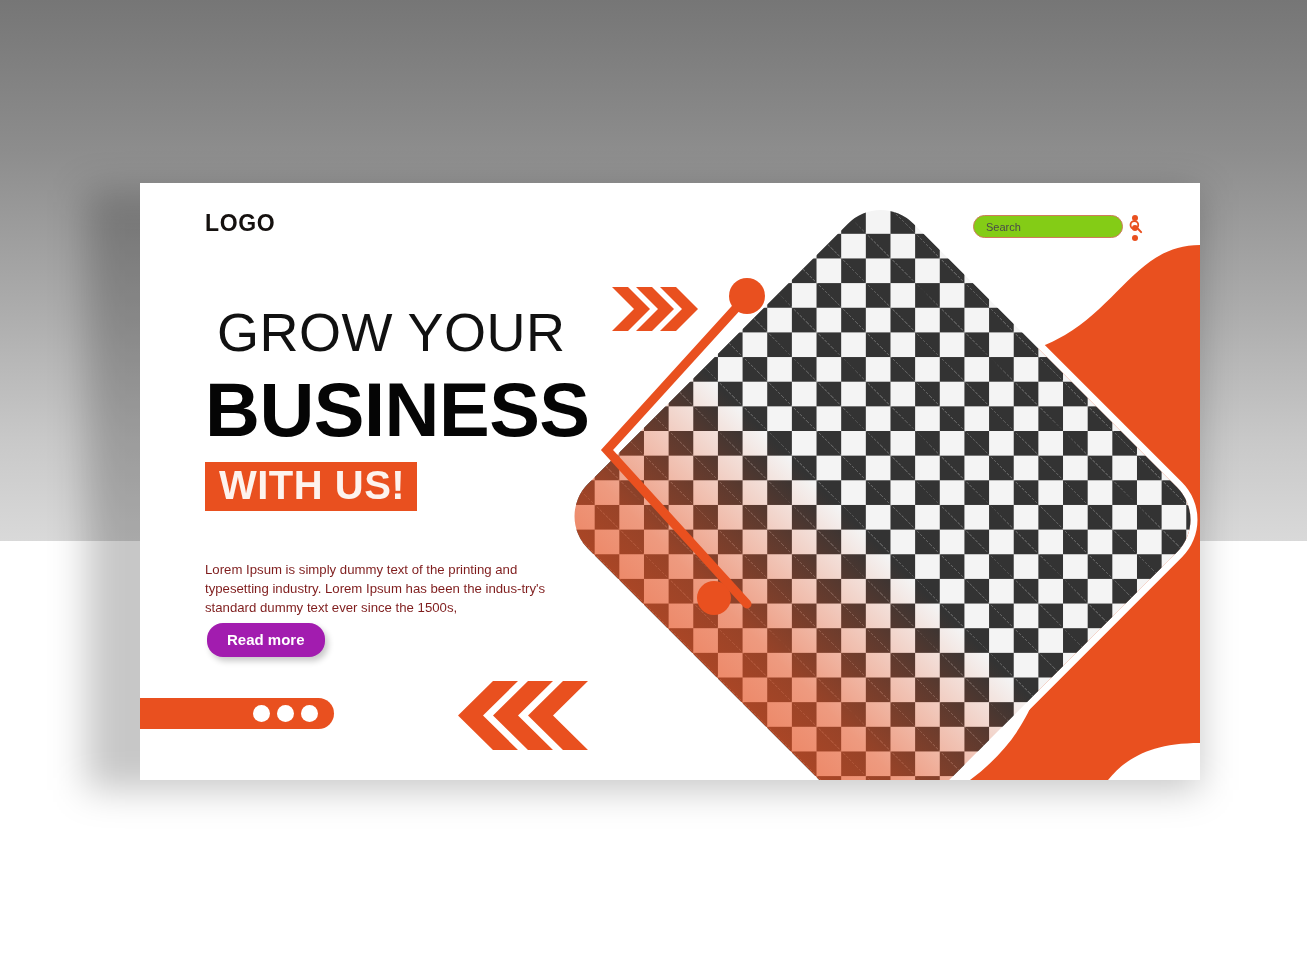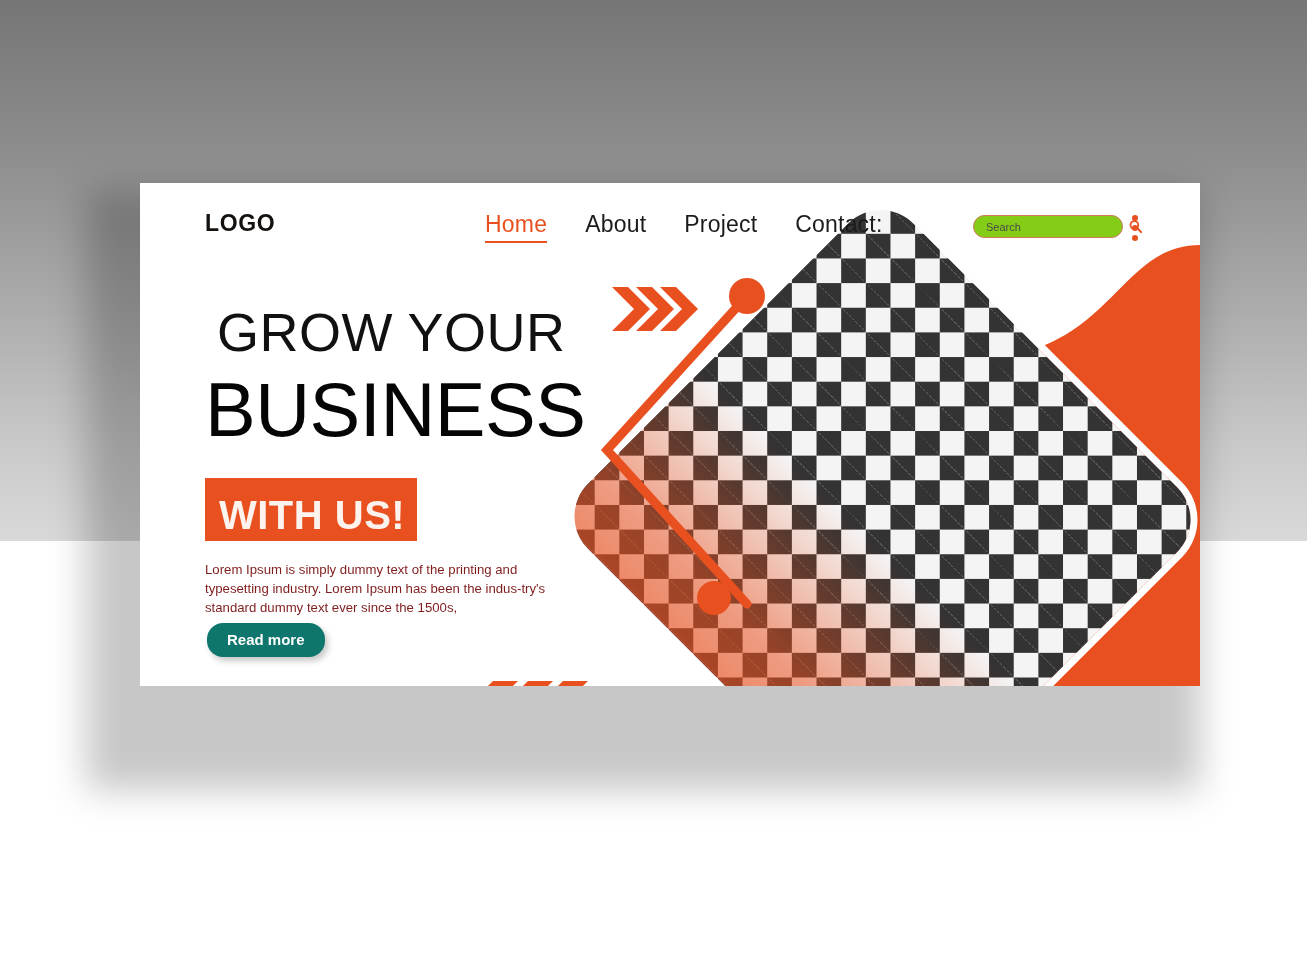--- a/index.html
+++ b/index.html
@@ -36,21 +36,21 @@
     width: 1114px;
     height: 600px;
     background: rgba(0,0,0,0.22);
     filter: blur(18px);
   }
   .card {
     position: absolute;
     left: 140px;
     top: 183px;
     width: 1060px;
-    height: 503px;
+    height: 597px;
     background: #ffffff;
     overflow: hidden;
   }
 
   
   .topbar {
     position: absolute;
     left: 0; top: 0;
     width: 100%;
     height: 92px;
@@ -148,53 +148,53 @@
   .h-line1 {
     font-size: 54px;
     letter-spacing: 0.5px;
     line-height: 1.02;
     color: #111111;
     font-weight: normal;
     margin: 12px;
   }
   .h-line2 {
     font-size: 76px;
-    font-weight: normal;
+    font-weight: bold;
     letter-spacing: -0.5px;
     line-height: 1.0;
     color: #050505;
-    margin: 4px 0 16px 0;
+    margin: 4px 0 0 0;
   }
   .h-badge {
     display: inline-block;
     margin-top: 14px;
     background: #e9501f;
     color: #fdf3ee;
     font-size: 40px;
     font-weight: bold;
     letter-spacing: 0.5px;
-    padding: 16px 12px 5px 14px;
+    padding: 2px 12px 5px 14px;
     line-height: 1.05;
   }
   .hero-body {
     position: absolute;
     left: 65px;
     top: 364px;
     width: 360px;
     z-index: 30;
     font-size: 13.2px;
     line-height: 1.45;
     color: #7f1d1d;
   }
   .read-more {
     position: absolute;
     left: 67px;
     top: 440px;
     z-index: 30;
-    background: #0f766e;
+    background: #a21caf;
     color: #ffffff;
     font-size: 15px;
     font-weight: bold;
     border: none;
     border-radius: 16px;
     padding: 8px 20px 9px 20px;
     cursor: pointer;
     box-shadow: 3px 4px 6px rgba(0,0,0,0.22);
     font-family: "Liberation Sans", sans-serif;
   }
@@ -295,26 +295,20 @@
              C 820 230, 880 330, 900 420
              C 918 500, 880 560, 830 597
              L 1060 597 Z" fill="#E9501F"></path>
     <path d="M1060 560 C 1010 560, 985 576, 968 597 L 1060 597 Z" fill="#ffffff"></path>
   </svg>
 
   <div class="topbar">
 
     <div class="logo">LOGO</div>
 
-    <nav class="nav">
-      <span class="nav-item active">Home</span>
-      <span class="nav-item">About</span>
-      <span class="nav-item">Project</span>
-      <span class="nav-item">Contact:</span>
-    </nav>
 
     <div class="search-wrap">
       <input class="search-input" type="text" placeholder="Search" style="">
       <svg class="search-icon" viewBox="0 0 24 24">
         <circle cx="10.2" cy="9.6" r="6.2" fill="none" stroke="#E9501F" stroke-width="2.9"></circle>
         <line x1="14.8" y1="14.4" x2="21" y2="21" stroke="#E9501F" stroke-width="3.2" stroke-linecap="round"></line>
       </svg>
     </div>
 
     <div class="kebab">

